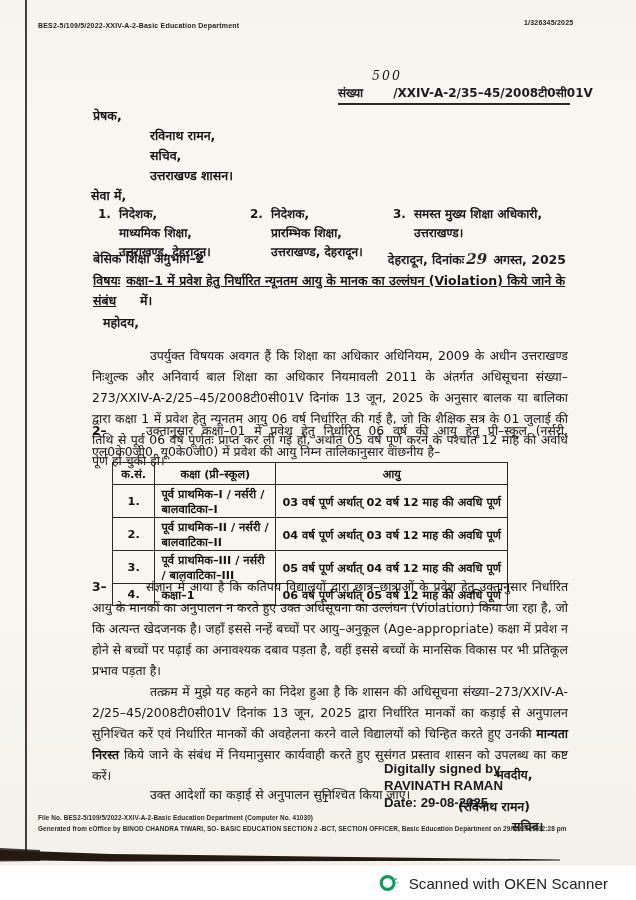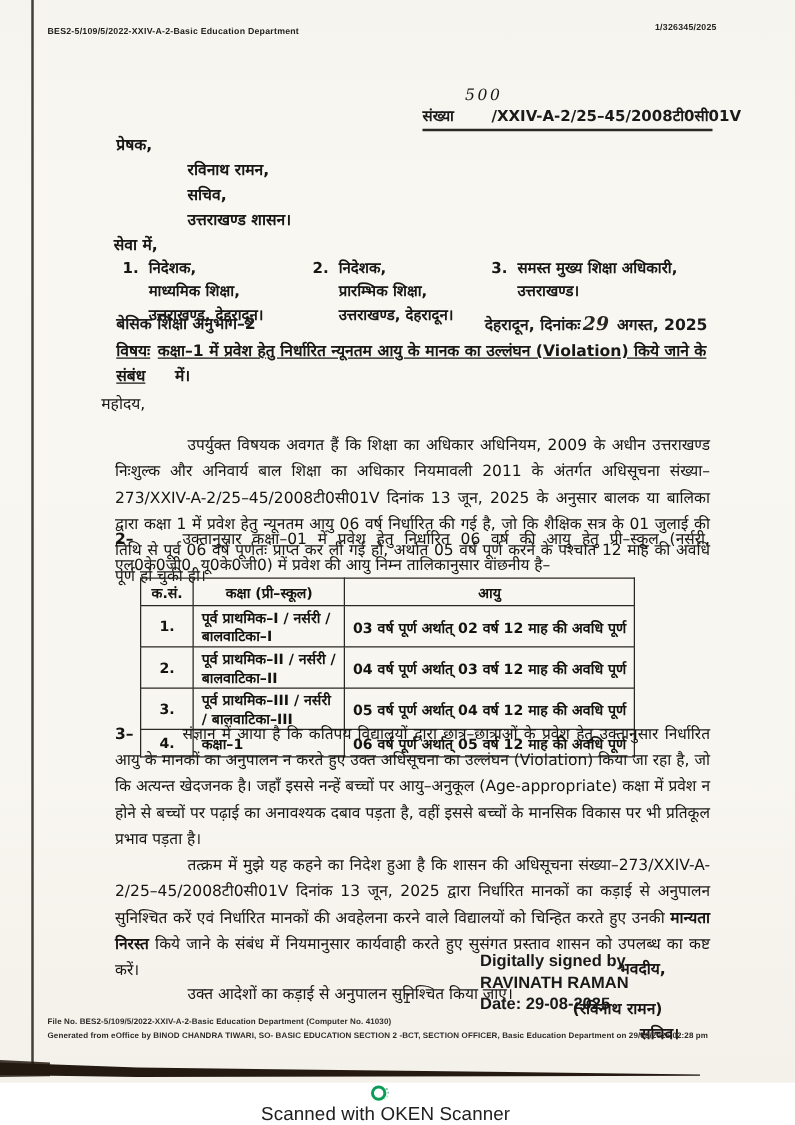--- a/index.html
+++ b/index.html
@@ -52,21 +52,21 @@
   .section-row{
     position:absolute;left:93px;top:250px;width:473px;
     display:flex;justify-content:space-between;
     font-weight:700;font-size:12.5px;
   }
   .place-date{white-space:nowrap;}
   .place-date .handwritten{font-size:15px;font-weight:700;padding:0 2px;}
   .subject{left:93px;top:271px;width:476px;font-weight:700;text-decoration:underline;}
   .subject .lbl{margin-right:6px;}
   .subject-l2{left:140px;top:291px;font-weight:700;}
-  .salutation{left:81px;top:313px;font-weight:400;}
+  .salutation{left:103px;top:313px;font-weight:700;}
   .para{
     position:absolute;left:92px;width:476px;
     font-size:12.4px;line-height:21px;text-align:justify;color:#161513;
   }
   .p1{top:333px;text-indent:58px;margin-top:12px;}
   .p2{top:420px;}
   .p3{top:576px;}
   .p4{top:681px;text-indent:58px;}
   .pnum{display:inline-block;width:54px;font-weight:700;text-indent:0;}
   .closing{position:absolute;left:150px;top:786px;font-size:12.4px;color:#161513;}
@@ -92,40 +92,40 @@
   .sig-title{position:absolute;left:512px;top:817px;font-size:12.5px;font-weight:700;}
   .page-num{position:absolute;left:322px;top:792px;font-size:11px;color:#222;}
   .footer-meta{
     position:absolute;left:38px;top:812px;width:560px;
     font-family:"Liberation Sans",sans-serif;font-size:6.4px;
     line-height:11px;color:#2c2b28;font-weight:700;letter-spacing:.1px;
   }
   .scan-bar{
     position:absolute;left:0;top:866px;width:636px;height:34px;
     background:#ffffff;display:flex;align-items:center;justify-content:flex-end;
-    padding-right:28px;box-sizing:border-box;flex-direction:column;
+    padding-right:28px;box-sizing:border-box;
   }
   .scan-bar .oken-label{
     font-family:"Liberation Sans",sans-serif;font-size:15px;color:#202020;
     margin-left:9px;font-weight:400;letter-spacing:.1px;
   }
 </style>
 </head>
 <body>
 
 <div class="sheet">
 
   <div class="edge-line"></div>
 
   <div class="hdr hdr-left">BES2-5/109/5/2022-XXIV-A-2-Basic Education Department</div>
   <div class="hdr hdr-right">1/326345/2025</div>
 
   <div class="blk dispatch-no handwritten">500</div>
 
-  <div class="ref-line"><span>संख्या</span><span class="gap"></span><span>/XXIV-A-2/25–45/2008टी0सी01V</span></div>
+  <div class="ref-line"><span>संख्या</span><span class="gap"></span><span>/XXIV-A-2/35–45/2008टी0सी01V</span></div>
 
   <div class="blk from-label">प्रेषक,</div>
   <div class="blk sender">
     <div>रविनाथ रामन,</div>
     <div>सचिव,</div>
     <div>उत्तराखण्ड शासन।</div>
   </div>
 
   <div class="blk to-label">सेवा में,</div>
 

